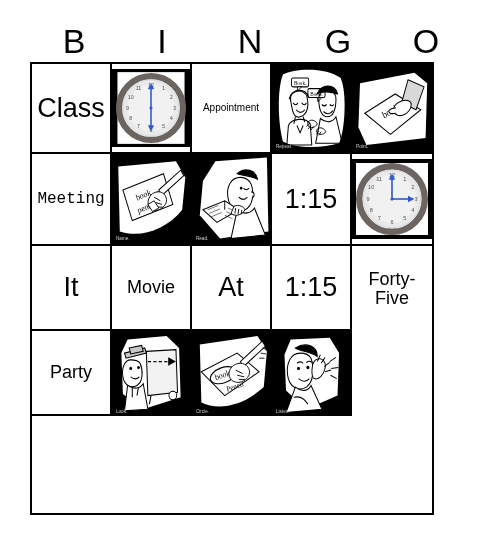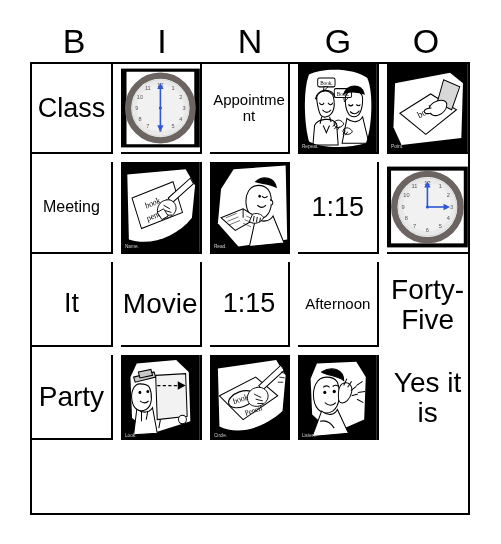--- a/index.html
+++ b/index.html
@@ -37,28 +37,27 @@
     line-height: 34px;
     font-weight: 400;
     letter-spacing: 0px;
     color: #000;
   }
   
   #grid {
     position: absolute;
     left: 30px;
     top: 62px;
-    width: 440px;
+    width: 404px;
     height: 453px;
     border: 2px solid #000;
     box-sizing: border-box;
     display: grid;
     grid-template-columns: repeat(5, 1fr);
     grid-template-rows: 90px 92px 85px 85px 97px;
-    gap: 8px;
   }
   .cell {
     border-right: 2px solid #000;
     border-bottom: 2px solid #000;
     box-sizing: border-box;
     position: relative;
     overflow: hidden;
     display: flex;
     align-items: center;
     justify-content: center;
@@ -67,23 +66,23 @@
   .cell:nth-child(5n) { border-right: none; }
   .cell.last-row { border-bottom: none; }
 
   .cell-text {
     text-align: center;
     line-height: 1.05;
     padding: 0 2px;
     word-break: break-word;
   }
   .sz-xl { font-size: 27px; }
-  .sz-lg { font-size: 28px; }
-  .sz-md { font-size: 16px; }
-  .sz-sm { font-size: 15px; }
+  .sz-lg { font-size: 18px; }
+  .sz-md { font-size: 16px; font-family: Liberation Mono, monospace; }
+  .sz-sm { font-size: 10px; }
 
   
   .pic {
     width: 100%;
     height: 100%;
     position: relative;
   }
   .pic svg { display: block; width: 100%; height: 100%; }
 </style>
 </head>
@@ -317,26 +316,26 @@
         </svg>
       </div>
     </div>
 
     <div class="cell">
       <div class="cell-text sz-xl">It</div>
     </div>
     <div class="cell">
       <div class="cell-text sz-lg">Movie</div>
     </div>
+    <div class="cell">
+      <div class="cell-text sz-xl">At</div>
+    </div>
 
     <div class="cell">
       <div class="cell-text sz-xl">1:15</div>
-    </div>
-    <div class="cell">
-      <div class="cell-text sz-sm">Afternoon</div>
     </div>
     <div class="cell last-row">
       <div class="cell-text sz-lg">Forty-Five</div>
     </div>
 
     <div class="cell">
       <div class="cell-text sz-lg">Party</div>
     </div>
 
     <div class="cell last-row">
@@ -434,18 +433,15 @@
 
           <g fill="#fff" stroke="#000" stroke-width="1.3">
             <path d="M30 66 c8 6 16 5 20 -2 l14 28 -46 4 Z"></path>
             <path d="M28 78 c8 -2 14 2 18 8"></path>
           </g>
           <text x="5" y="96" font-size="6" fill="#cfcfcf" font-family="'Liberation Sans',sans-serif">Listen.</text>
         </svg>
       </div>
     </div>
 
-    <div class="cell last-row">
-      <div class="cell-text sz-lg">Yes it is</div>
-    </div>
 
   </div>
 </div>
 
 </body></html>

